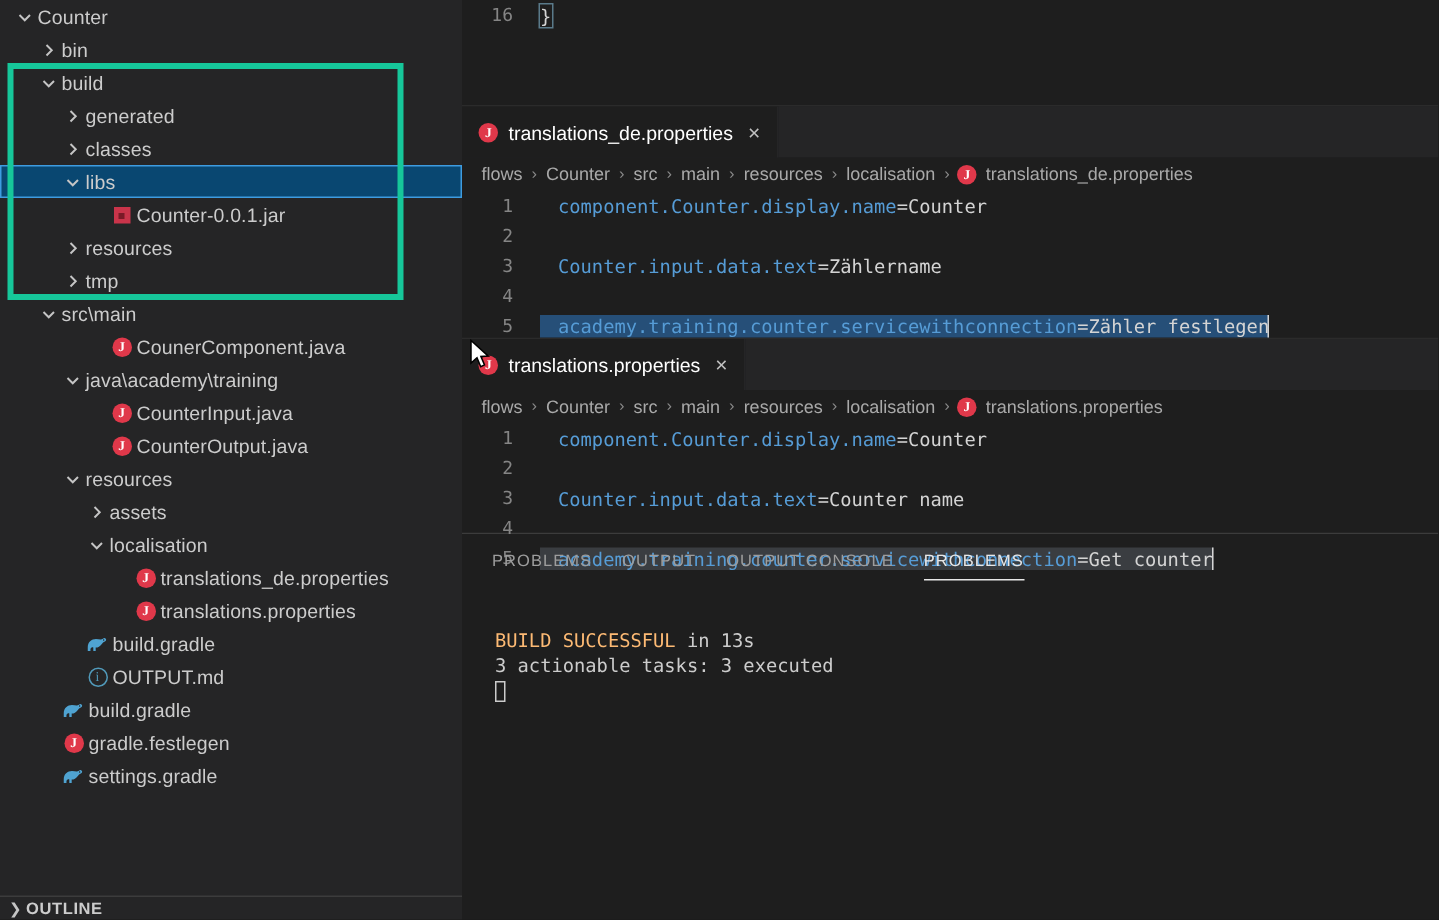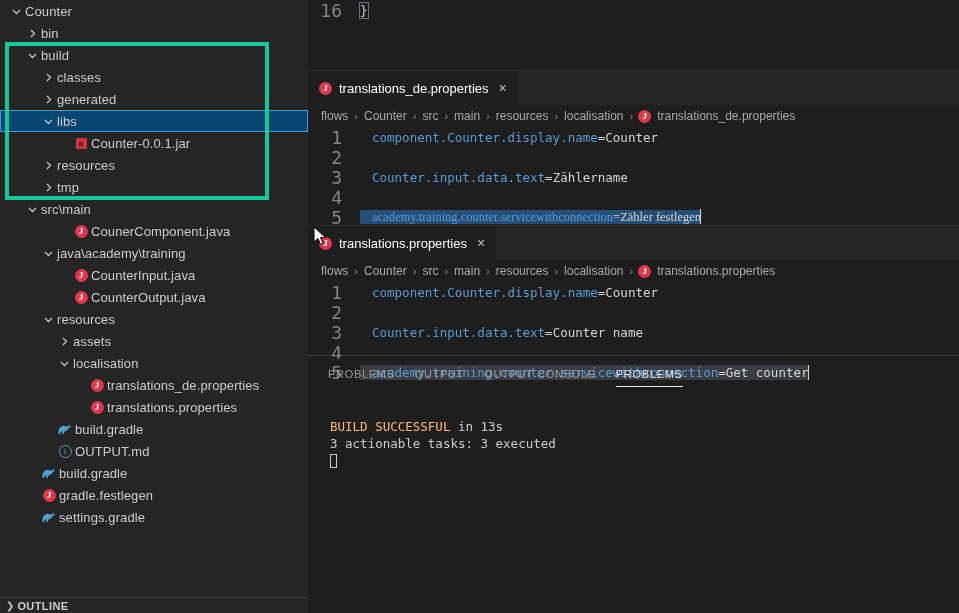--- a/index.html
+++ b/index.html
@@ -104,21 +104,21 @@
   
   #main {
     flex: 1 1 auto; height: 613px; position: relative;
     background: #1e1e1e; display: flex; flex-direction: column;
     overflow: hidden;
   }
 
   
   #top-editor { height: 70px; background: #1e1e1e; position: relative; flex: 0 0 70px; }
   .codeline { height: 20px; display: flex; align-items: center; font-family: "DejaVu Sans Mono", monospace; font-size: 12.5px; }
-  .lnum { width: 52px; flex: 0 0 52px; text-align: right; padding-right: 18px; color: #858585; font-size: 18px; }
+  .lnum { width: 52px; flex: 0 0 52px; text-align: right; padding-right: 18px; color: #858585; font-size: 12px; }
   .ctext { white-space: pre; color: #d4d4d4; }
   .brace-match { color: #d4d4d4; outline: 1px solid #5a7a8a; }
 
   
   .tabbar { height: 34px; background: #252526; display: flex; align-items: stretch; flex: 0 0 34px; }
   .tab {
     display: flex; align-items: center; gap: 7px;
     padding: 0 11px 0 11px;
     background: #1e1e1e; color: #ffffff; font-size: 13px;
     border-right: 1px solid #252526;
@@ -133,21 +133,21 @@
     flex: 0 0 22px; white-space: nowrap;
   }
   .crumb { padding: 0 1px; }
   .sep { color: #8a8a8a; padding: 0 5px; font-size: 11px; }
 
   
   .editorbody { background: #1e1e1e; position: relative; }
   .k { color: #569cd6; margin-left: 12px; }
   .eq { color: #d4d4d4; }
   .v { color: #d4d4d4; }
-  .selhl { background: #264f78; font-family: Liberation Serif, serif; }
+  .selhl { background: #264f78; }
   .wordhl { background: #3a3d41; }
   .caret {
     display: inline-block; width: 1px; height: 15px;
     background: #d4d4d4; vertical-align: -3px; margin-left: -1px;
   }
 
   
   #panel { flex: 1 1 auto; background: #1e1e1e; border-top: 1px solid #3c3c3c; display: flex; flex-direction: column; }
   .paneltabs { height: 35px; display: flex; align-items: center; padding-left: 20px; gap: 20px; flex: 0 0 35px; }
   .ptab {
@@ -208,30 +208,30 @@
         </span>
         <span class="lbl">build</span>
       </div>
       <div class="row">
         <span style="display:inline-block;width:40px;flex:0 0 40px"></span>
         <span class="twisty">
           <svg width="11" height="11" viewBox="0 0 11 11">
             <path d="M4,2 L7.5,5.5 L4,9" fill="none" stroke="#c5c5c5" stroke-width="1.3"></path>
           </svg>
         </span>
+        <span class="lbl">generated</span>
+      </div>
+      <div class="row">
+        <span style="display:inline-block;width:40px;flex:0 0 40px"></span>
+        <span class="twisty">
+          <svg width="11" height="11" viewBox="0 0 11 11">
+            <path d="M4,2 L7.5,5.5 L4,9" fill="none" stroke="#c5c5c5" stroke-width="1.3"></path>
+          </svg>
+        </span>
         <span class="lbl">classes</span>
-      </div>
-      <div class="row">
-        <span style="display:inline-block;width:40px;flex:0 0 40px"></span>
-        <span class="twisty">
-          <svg width="11" height="11" viewBox="0 0 11 11">
-            <path d="M4,2 L7.5,5.5 L4,9" fill="none" stroke="#c5c5c5" stroke-width="1.3"></path>
-          </svg>
-        </span>
-        <span class="lbl">generated</span>
       </div>
       <div class="row selected">
         <span style="display:inline-block;width:40px;flex:0 0 40px"></span>
         <span class="twisty">
           <svg width="11" height="11" viewBox="0 0 11 11">
             <path d="M2,4 L5.5,7.5 L9,4" fill="none" stroke="#c5c5c5" stroke-width="1.3"></path>
           </svg>
         </span>
         <span class="lbl">libs</span>
       </div>

